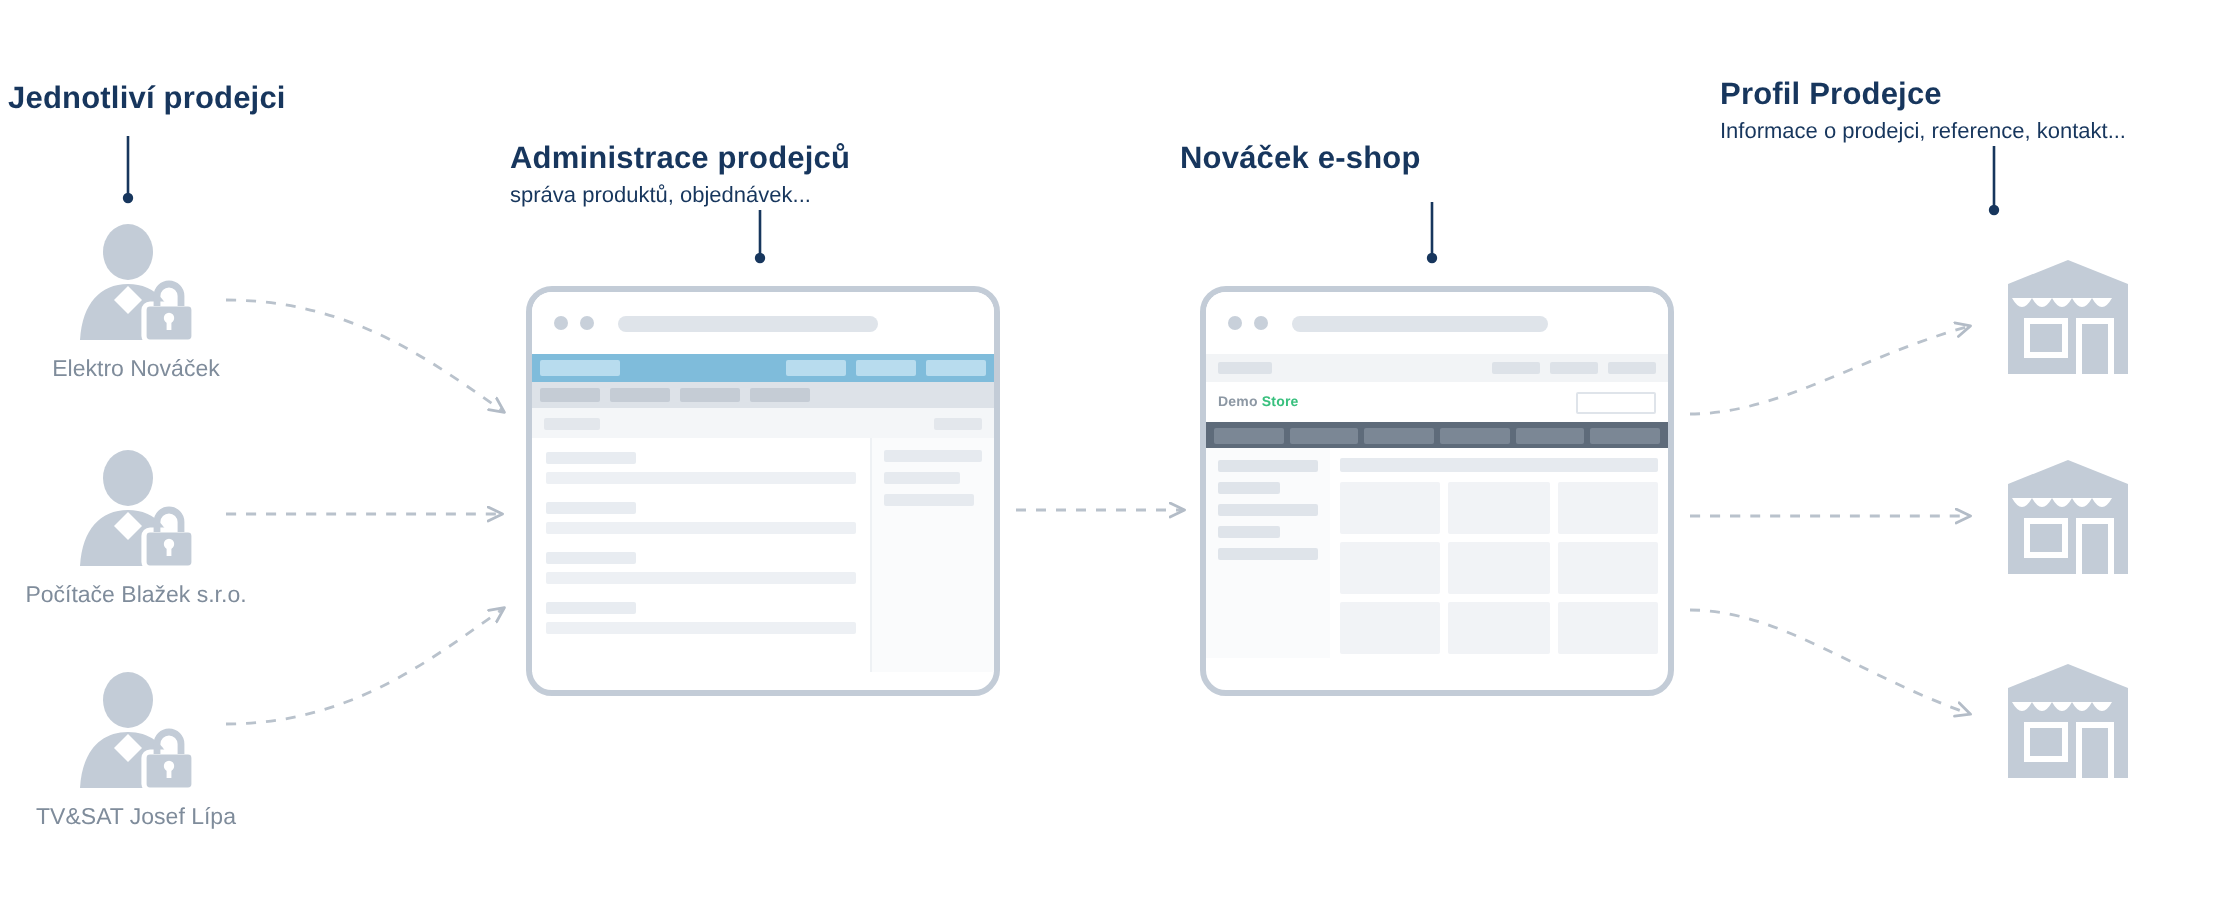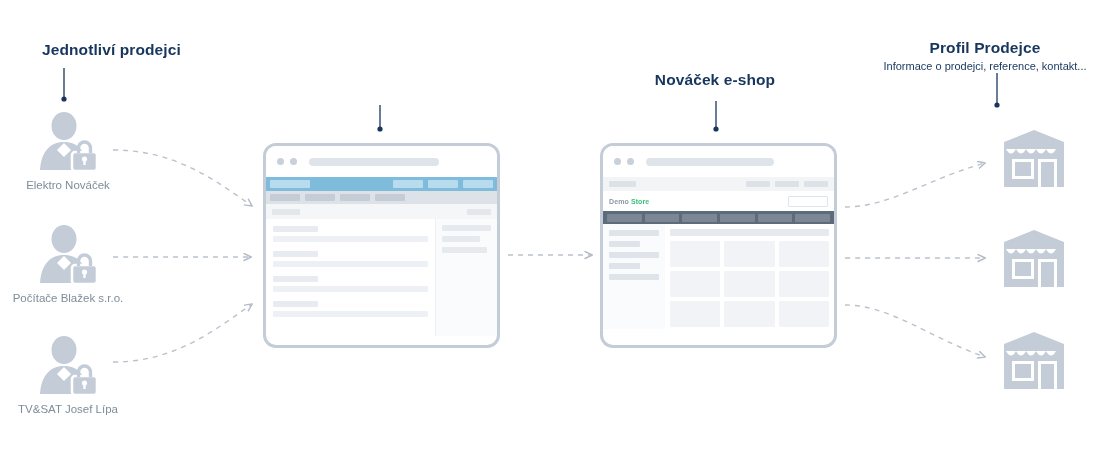--- a/index.html
+++ b/index.html
@@ -12,30 +12,30 @@
     overflow: hidden;
     font-family: "Liberation Sans", "DejaVu Sans", sans-serif;
     color: #1f3864;
   }
   .stage { position: absolute; inset: 0; }
 
   
   svg.wires { position: absolute; left: 0; top: 0; width: 1111px; height: 454px; }
 
   
-  .hd { position: absolute; text-align: center; }
+  .hd { position: absolute; text-align: left; }
   .hd .t {
     font-size: 15.5px; font-weight: bold; color: #17365d;
     letter-spacing: .1px; white-space: nowrap; line-height: 19px;
   }
   .hd .s {
     font-size: 11px; color: #17365d; white-space: nowrap;
     line-height: 15px; margin-top: 2px; font-weight: normal;
   }
-  #hd-left  { left: 4px;   top: 40px; text-align: right; margin-left: 38px; }
+  #hd-left  { left: 4px;   top: 40px; text-align: right; }
   #hd-admin { left: 255px; top: 70px; width: 250px; }
   #hd-shop  { left: 590px; top: 70px; width: 250px; }
   #hd-prof  { left: 860px; top: 38px; width: 250px; }
 
   
   .seller { position: absolute; width: 140px; text-align: center; }
   #s1 { left: -2px; top: 112px; }
   #s2 { left: -2px; top: 225px; }
   #s3 { left: -2px; top: 336px; }
   .seller .av { position: relative; width: 70px; height: 62px; margin: 0 auto; }
@@ -181,20 +181,24 @@
       <path d="M845,207 C890,207 930,178 985,163"></path>
       <path d="M845,258 C900,258 935,258 985,258"></path>
       <path d="M845,305 C890,305 930,338 985,357"></path>
     </g>
   </svg>
 
   <div class="hd" id="hd-left">
     <div class="t">Jednotliví prodejci</div>
   </div>
 
+  <div class="hd" id="hd-admin">
+    <div class="t">Administrace prodejců</div>
+    <div class="s">správa produktů, objednávek...</div>
+  </div>
 
   <div class="hd" id="hd-shop">
     <div class="t">Nováček e-shop</div>
   </div>
 
   <div class="hd" id="hd-prof">
     <div class="t">Profil Prodejce</div>
     <div class="s">Informace o prodejci, reference, kontakt...</div>
   </div>
 

